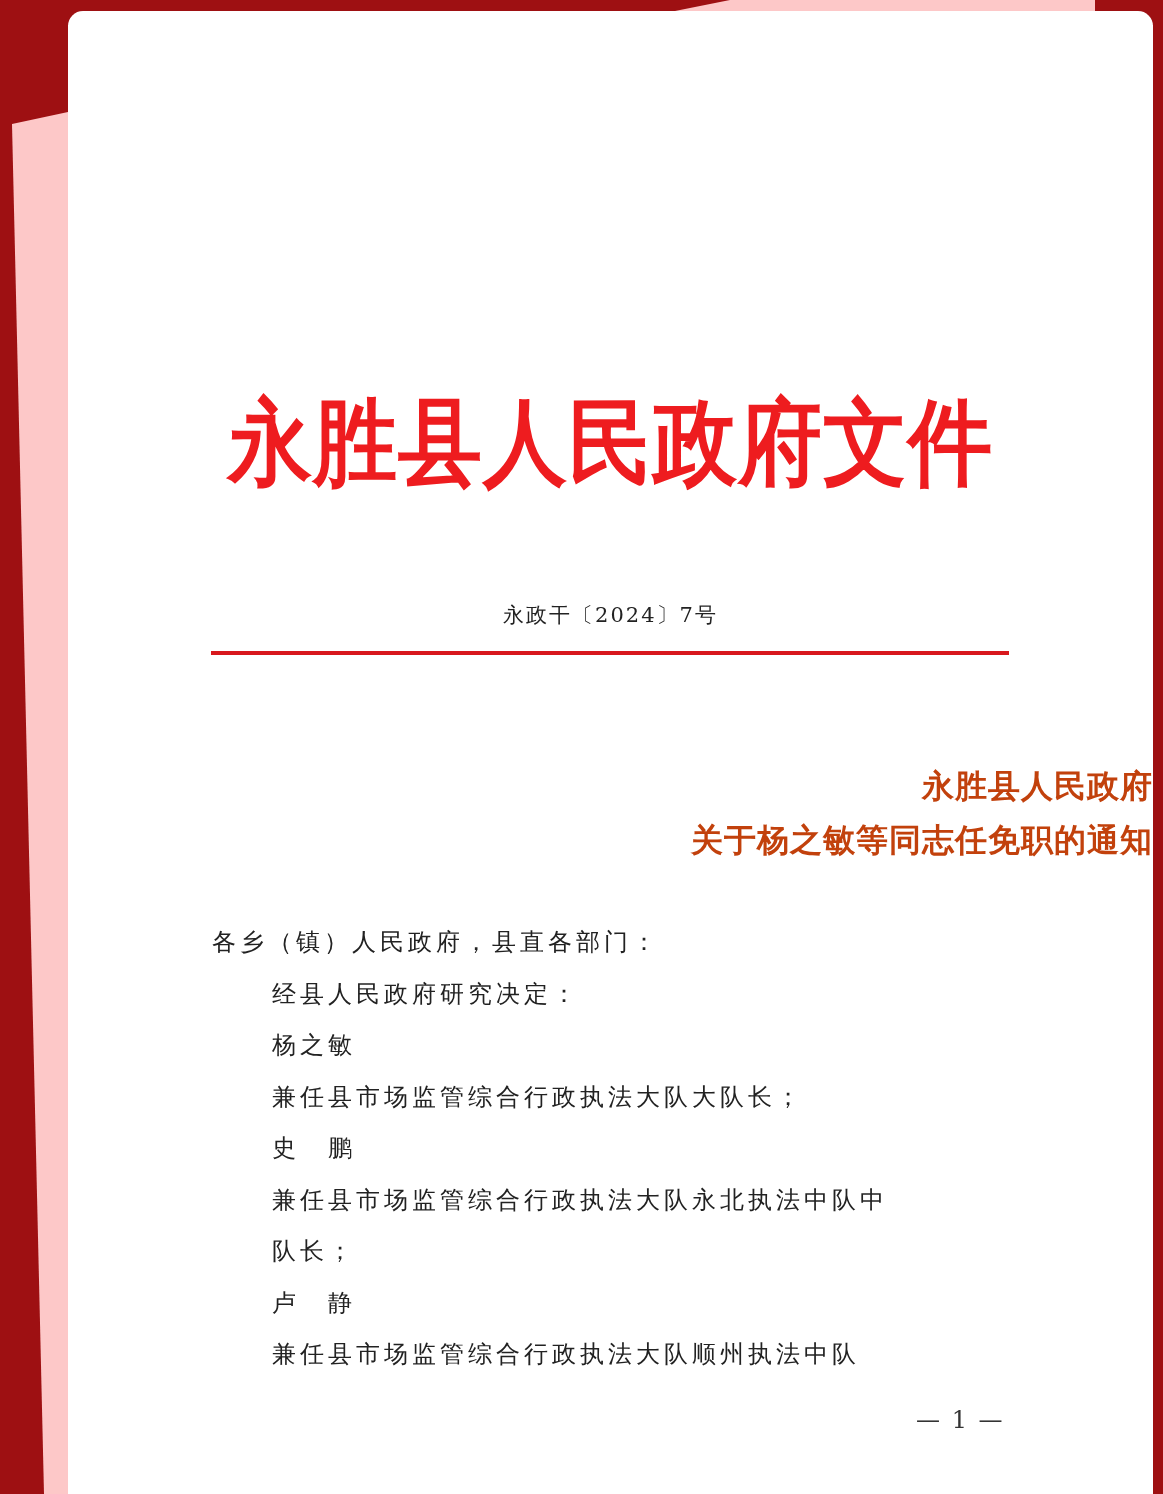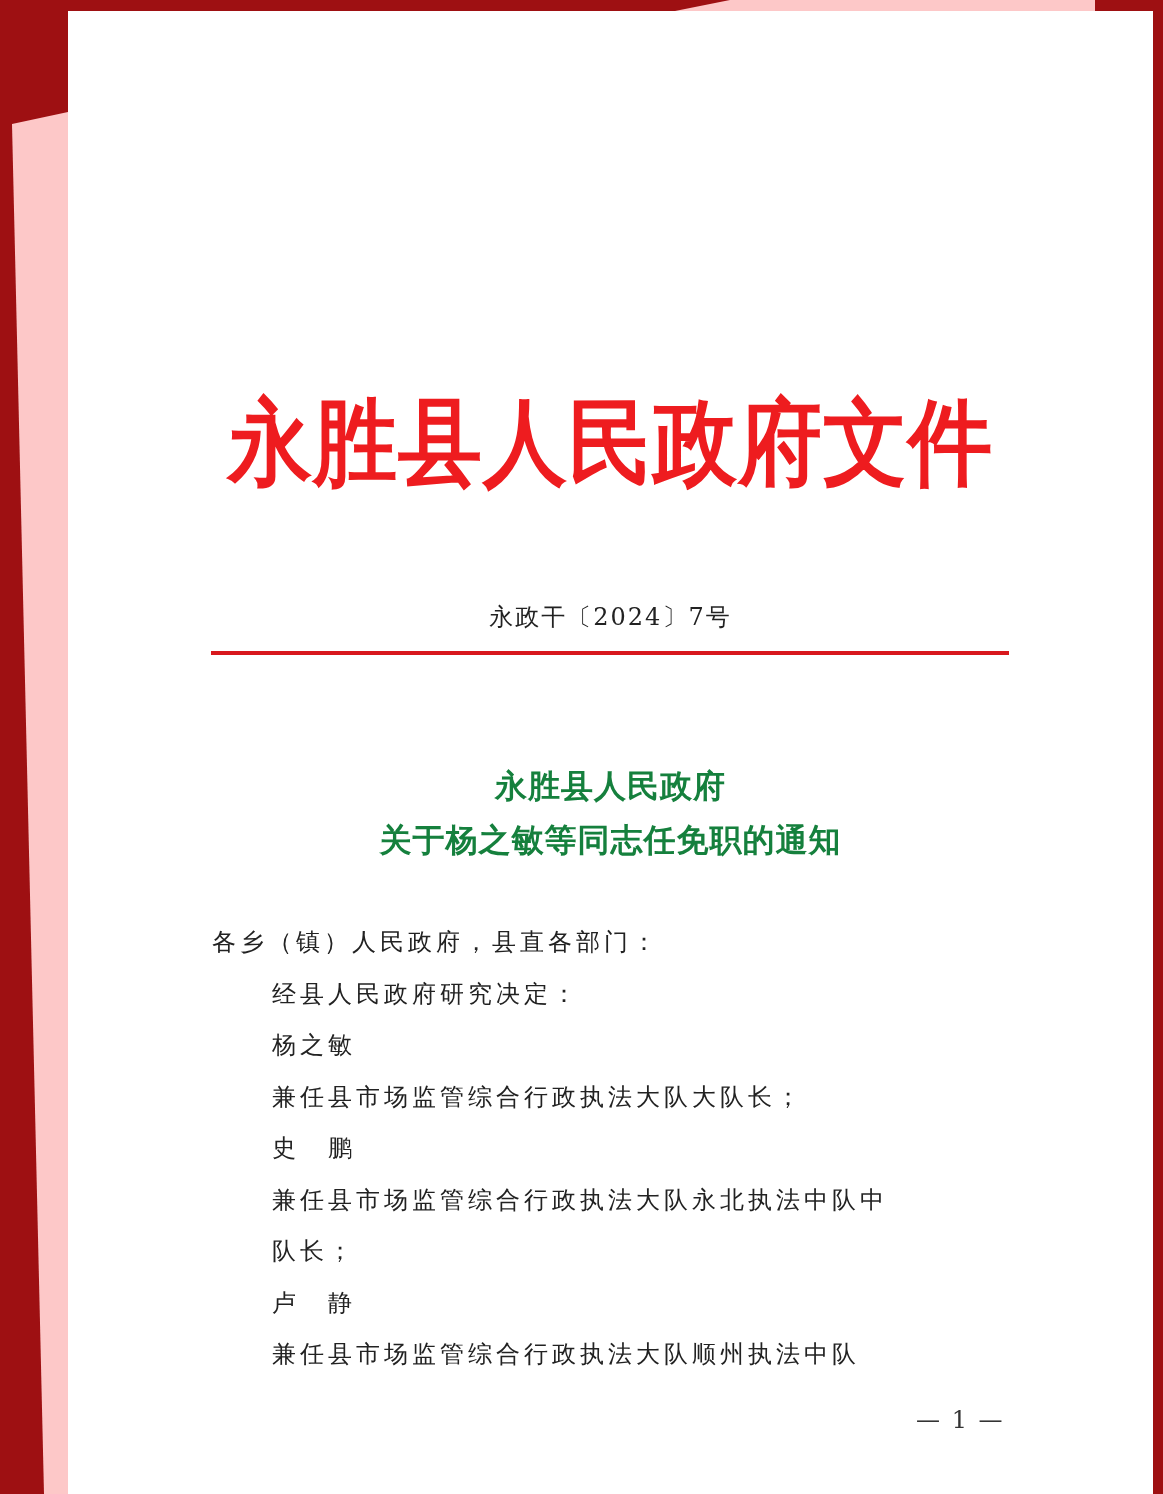--- a/index.html
+++ b/index.html
@@ -18,39 +18,40 @@
       background: #fdc8c8;
       clip-path: polygon(670px 12px, 730px 0px, 1095px 0px, 1095px 12px);
     }
     .page-back {
       position: absolute; left: 68px; top: 25px; width: 1085px; height: 1469px;
       background: #ffffff;
     }
     .page {
       position: absolute; left: 68px; top: 11px; width: 1085px; height: 1483px;
       background: #ffffff;
+      border-radius: 15px;
     }
     .red-header {
       position: absolute; left: 0; right: 0; top: 372px; text-align: center;
       color: #ee1c1f; font-family: "DejaVu Serif", serif; font-weight: bold;
       font-size: 84px; letter-spacing: 1px; line-height: 120px;
       transform: scaleY(1.12);
     }
     .doc-number {
       position: absolute; left: 0; right: 0; top: 590px; text-align: center;
-      font-size: 24px; color: #222; letter-spacing: 2px;
+      font-size: 21px; color: #222; letter-spacing: 2px;
       font-family: "DejaVu Serif", serif;
     }
     .red-rule {
       position: absolute; left: 143px; width: 798px; top: 640px; height: 4px;
       background: #d8181d;
     }
     .title {
-      position: absolute; left: 0; right: 0; top: 748px; text-align: center;
-      font-family: "DejaVu Serif", serif; font-weight: bold; color: #15803d;
+      position: absolute; left: 0; right: 0; top: 748px; text-align: right;
+      font-family: "DejaVu Serif", serif; font-weight: bold; color: #c2410c;
       font-size: 32px; line-height: 54px; letter-spacing: 1px;
     }
     .body-text {
       position: absolute; left: 144px; top: 906px; width: 800px;
       font-family: "DejaVu Sans", sans-serif; font-size: 24px; color: #222;
       letter-spacing: 4px; line-height: 51.5px;
     }
     .line { white-space: nowrap; height: 51.5px; }
     .indent { padding-left: 60px; }
     .appt { display: flex; padding-left: 60px; flex-direction: column; }

